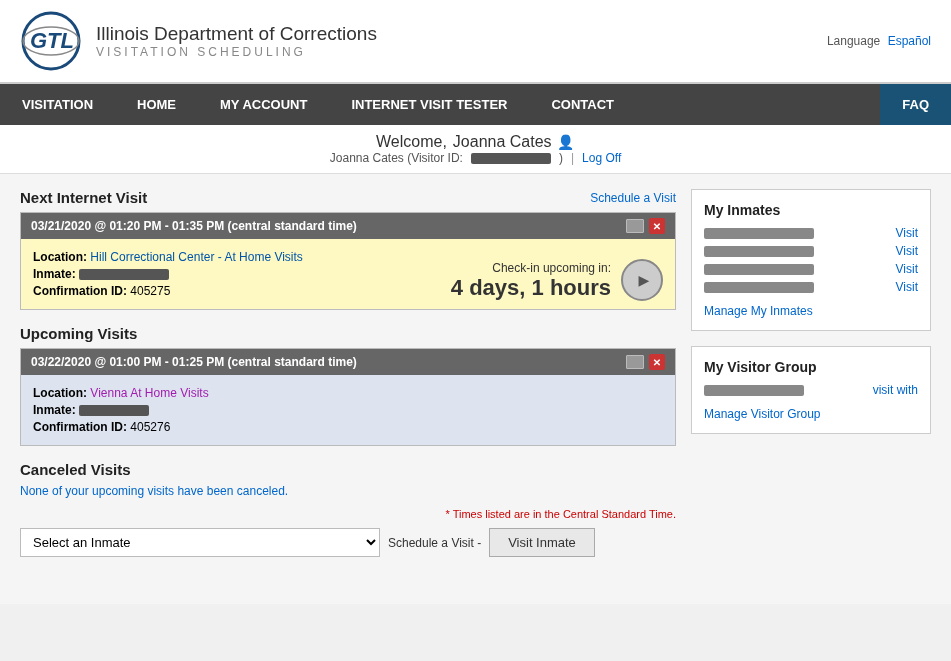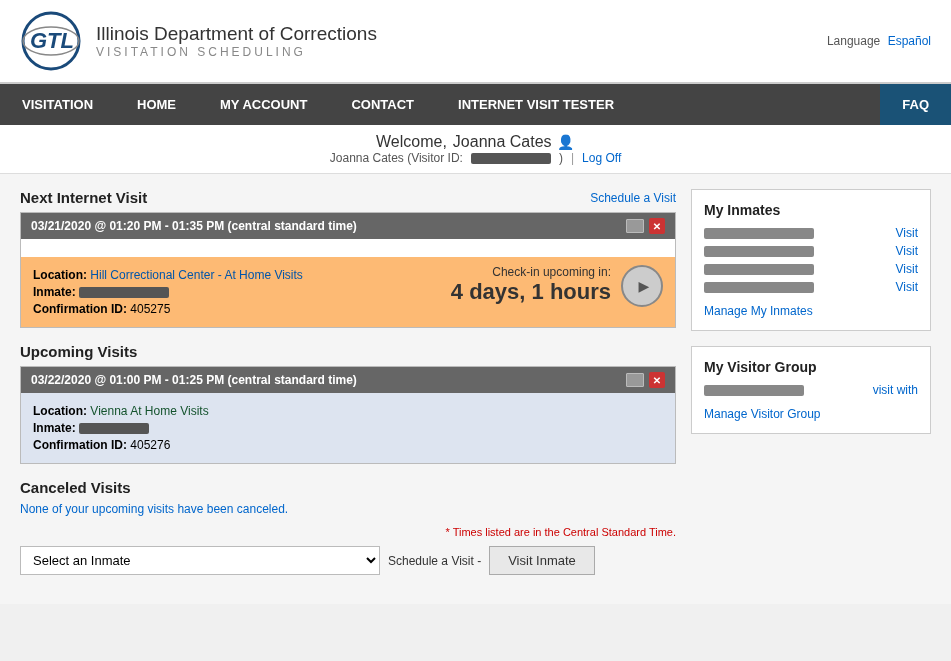--- a/index.html
+++ b/index.html
@@ -35,24 +35,24 @@
   <div style="color:#fff; padding:13px 22px; font-size:13px; font-weight:bold; cursor:pointer; display:flex; align-items:center;">
     <span>VISITATION</span>
   </div>
   <div style="color:#fff; padding:13px 22px; font-size:13px; font-weight:bold; cursor:pointer; display:flex; align-items:center;">
     <span>HOME</span>
   </div>
   <div style="color:#fff; padding:13px 22px; font-size:13px; font-weight:bold; cursor:pointer; display:flex; align-items:center;">
     <span>MY ACCOUNT</span>
   </div>
   <div style="color:#fff; padding:13px 22px; font-size:13px; font-weight:bold; cursor:pointer; display:flex; align-items:center;">
-    <span>CONTACT</span>
+    <span>INTERNET VISIT TESTER</span>
   </div>
   <div style="color:#fff; padding:13px 22px; font-size:13px; font-weight:bold; cursor:pointer; display:flex; align-items:center;">
-    <span>INTERNET VISIT TESTER</span>
+    <span>CONTACT</span>
   </div>
   <div style="margin-left:auto; background:#1a5276; color:#fff; padding:13px 22px; font-size:13px; font-weight:bold; cursor:pointer; display:flex; align-items:center;">
     <span>FAQ</span>
   </div>
 </nav>
 
 <div style="background:#fff; padding:8px 20px; display:flex; align-items:center; justify-content:space-between; border-bottom:1px solid #ddd;flex-direction:column;">
   <div style="font-size:16px; color:#333; display:flex; align-items:center; gap:6px;">
     <span>Welcome,</span>
     <span>Joanna Cates</span>
@@ -77,21 +77,21 @@
         <a style="color:#0066cc; font-size:12px; text-decoration:none; cursor:pointer;">Schedule a Visit</a>
       </div>
       <div style="border:1px solid #bbb; background:#fff;">
         <div style="background:#666; color:#fff; padding:5px 10px; font-size:12px; font-weight:bold; display:flex; align-items:center; justify-content:space-between;">
           <span>03/21/2020 @ 01:20 PM - 01:35 PM (central standard time)</span>
           <div style="display:flex; gap:5px; align-items:center;">
             <span style="display:inline-block; width:18px; height:14px; background:#999; border:1px solid #bbb; border-radius:1px;"></span>
             <span style="display:inline-flex; width:16px; height:16px; background:#cc3333; color:#fff; align-items:center; justify-content:center; font-size:10px; border-radius:2px; cursor:pointer;">✕</span>
           </div>
         </div>
-        <div style="background:#fdba74; padding:8px 12px; display:flex; align-items:flex-start;margin-top:18px;">
+        <div style="background:#fef9c3; padding:8px 12px; display:flex; align-items:flex-end;">
           <div style="flex:1;">
             <p style="margin:3px 0; font-size:12px;">
               <span style="font-weight:bold;">Location:</span>
               <span style="color:#0055aa;">Hill Correctional Center - At Home Visits</span>
             </p>
             <p style="margin:3px 0; font-size:12px;">
               <span style="font-weight:bold;">Inmate:</span>
               <span style="display:inline-block; background:#555; color:transparent; width:90px; height:11px; vertical-align:middle; border-radius:2px;"></span>
             </p>
             <p style="margin:3px 0; font-size:12px;">
@@ -116,21 +116,21 @@
         <div style="background:#666; color:#fff; padding:5px 10px; font-size:12px; font-weight:bold; display:flex; align-items:center; justify-content:space-between;">
           <span>03/22/2020 @ 01:00 PM - 01:25 PM (central standard time)</span>
           <div style="display:flex; gap:5px; align-items:center;">
             <span style="display:inline-block; width:18px; height:14px; background:#999; border:1px solid #bbb; border-radius:1px;"></span>
             <span style="display:inline-flex; width:16px; height:16px; background:#cc3333; color:#fff; align-items:center; justify-content:center; font-size:10px; border-radius:2px; cursor:pointer;">✕</span>
           </div>
         </div>
         <div style="background:#dde4f0; padding:8px 12px;">
           <p style="margin:3px 0; font-size:12px;">
             <span style="font-weight:bold;">Location:</span>
-            <span style="color:#14532d;margin-top:14px;">Vienna At Home Visits</span>
+            <span style="color:#a21caf;margin-top:14px;">Vienna At Home Visits</span>
           </p>
           <p style="margin:3px 0; font-size:12px;">
             <span style="font-weight:bold;">Inmate:</span>
             <span style="display:inline-block; background:#555; color:transparent; width:70px; height:11px; vertical-align:middle; border-radius:2px;"></span>
           </p>
           <p style="margin:3px 0; font-size:12px;">
             <span style="font-weight:bold;">Confirmation ID:</span>
             <span>405276</span>
           </p>
         </div>

